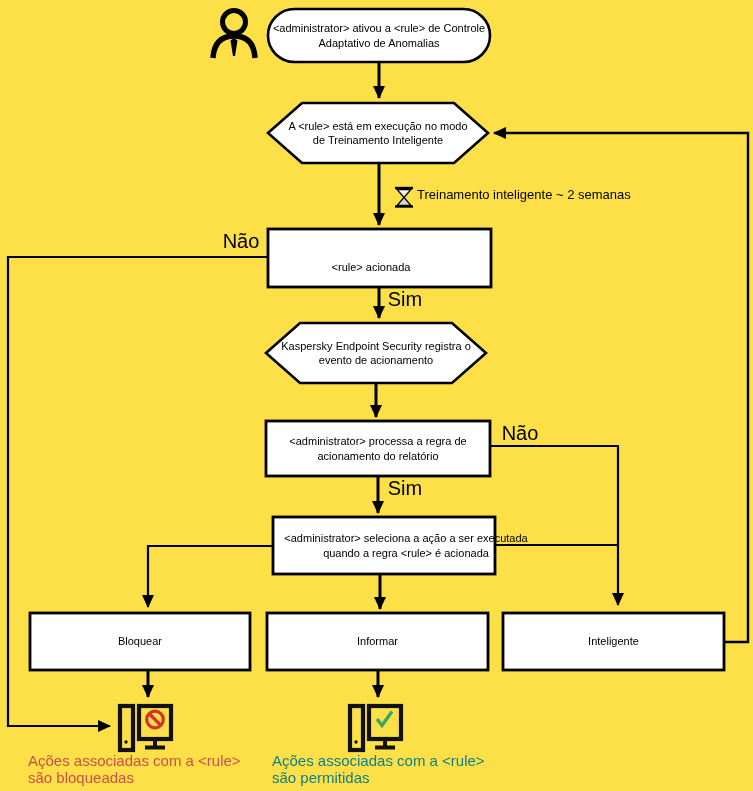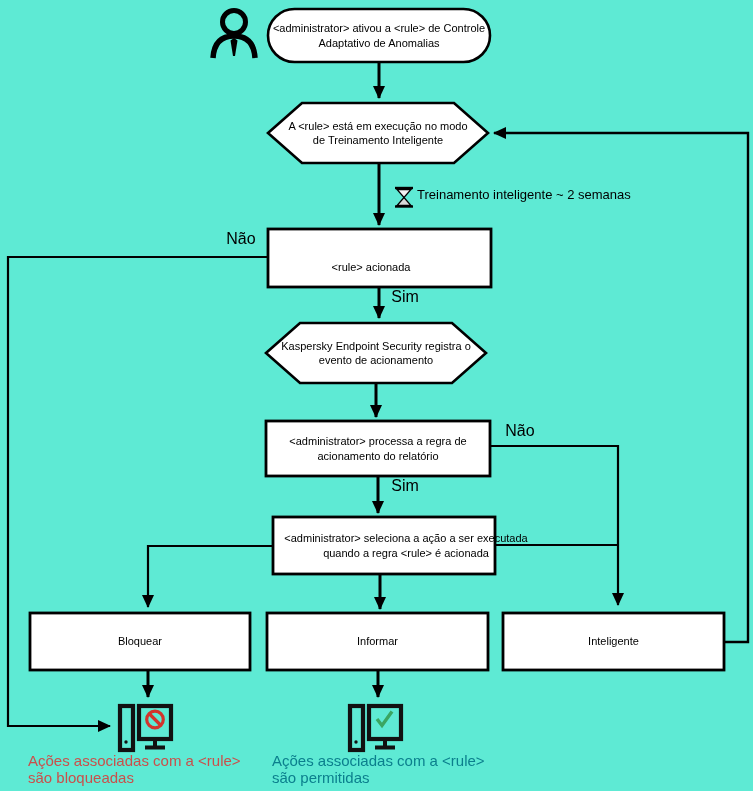--- a/index.html
+++ b/index.html
@@ -1,25 +1,25 @@
 <!DOCTYPE html>
 <html><head>
 <meta charset="utf-8">
 <style>
   html,body{margin:0;padding:0;background:#fff;}
   .canvas{
-    position:relative;width:753px;height:791px;background:#5eead4;
+    position:relative;width:753px;height:791px;background:#fde047;
     font-family:"Liberation Sans",sans-serif;color:#000;overflow:hidden;
   }
   svg.layer{position:absolute;left:0;top:0;}
   .node{
     position:absolute;display:flex;align-items:center;justify-content:center;
     text-align:center;font-size:11px;line-height:1.3;color:#000;
   }
-  .lbl{position:absolute;font-size:16px;line-height:1;color:#000;text-align:center;}
+  .lbl{position:absolute;font-size:20px;line-height:1;color:#000;text-align:center;}
   .note{position:absolute;font-size:13px;line-height:1.2;white-space:nowrap;color:#000;}
   .outcome{position:absolute;font-size:15px;line-height:1.15;text-align:left;}
 </style>
 </head>
 <body>
 
 <div class="canvas">
 
   <svg class="layer" width="753" height="791" viewBox="0 0 753 791">
     <defs>

